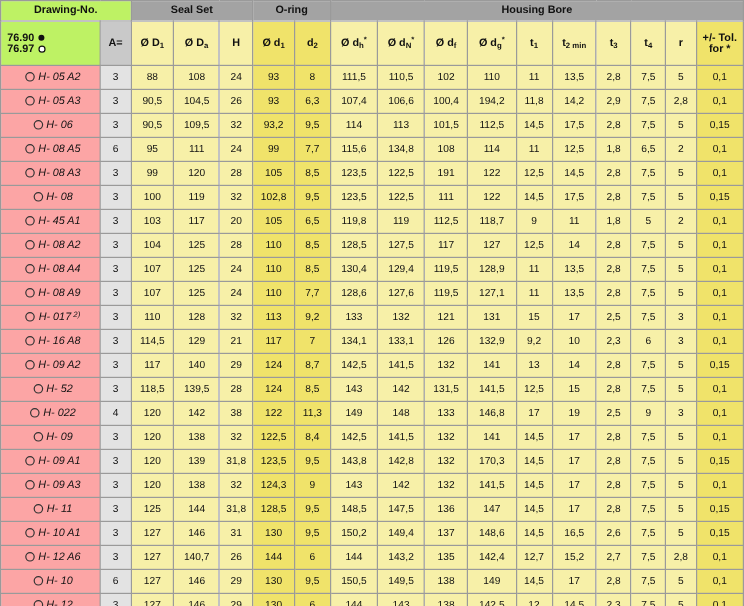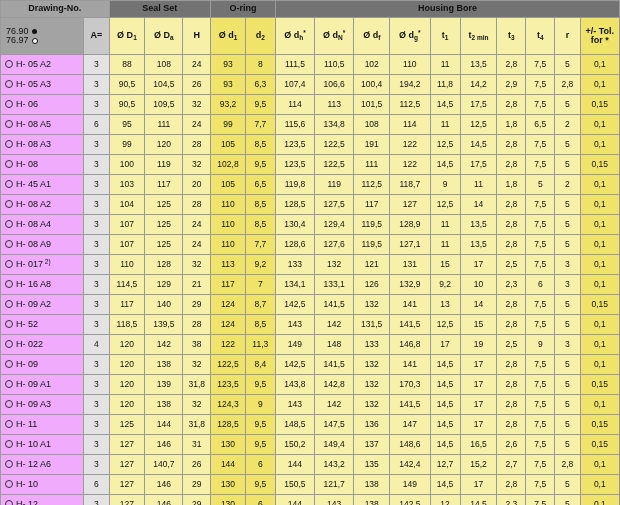--- a/index.html
+++ b/index.html
@@ -21,43 +21,43 @@
     text-align:center;
     vertical-align:middle;
     font-size:8.5px;
     line-height:1.1;
     height:19px;
     overflow:hidden;
     white-space:nowrap;
   }
   
   .grp{
-    background:#737373;
+    background:#a3a3a3;
     font-weight:bold;
     font-size:9px;
     height:16px;
   }
-  .grp.gray{ background:#a3a3a3; }
+  .grp.gray{ background:#bef264; }
   .sub{
     background:#f0e36a;
     font-weight:bold;
     height:32px;
     font-size:9px;
   }
   .sub.gray{ background:#c9c9c9; }
   .sub.lite{ background:#f7f0a8; }
   
-  td.c1{ background:#f0abfc; text-align:left; padding-left:4px; font-size:9px;}
+  td.c1{ background:#fca5a5; text-align:center; padding-left:4px; font-size:9px;font-style:italic;}
   td.c2{ background:#e3e3e3; }
   td.y{ background:#f7f0a8; }
   td.yd{ background:#f0e36a; }
   sub{font-size:6.5px;vertical-align:baseline;position:relative;top:2px;}
   sup{font-size:6.5px;vertical-align:baseline;position:relative;top:-3px;}
   .hdr-left{
-    text-align:left;padding-left:5px;font-weight:normal;font-size:9px;
+    text-align:left;padding-left:5px;font-weight:bold;font-size:9px;
   }
   .hdr-left .dot{
     display:inline-block;width:5px;height:5px;border-radius:50%;
     background:#111;margin-left:3px;vertical-align:middle;
   }
   .hdr-left .dot.open{
     background:#fff;border:1px solid #111;width:4px;height:4px;
   }
   .ring{
     display:inline-block;width:6px;height:6px;border-radius:50%;
@@ -527,21 +527,21 @@
       </tr>
       <tr>
         <td class="c1"><span class="ring"></span><span>H- 10</span></td>
         <td class="c2">6</td>
         <td class="y">127</td>
         <td class="y">146</td>
         <td class="y">29</td>
         <td class="yd">130</td>
         <td class="yd">9,5</td>
         <td class="y">150,5</td>
-        <td class="y">121,7</td>
+        <td class="y">149,5</td>
         <td class="y">138</td>
         <td class="y">149</td>
         <td class="y">14,5</td>
         <td class="y">17</td>
         <td class="y">2,8</td>
         <td class="y">7,5</td>
         <td class="y">5</td>
         <td class="yd">0,1</td>
       </tr>
       <tr>

